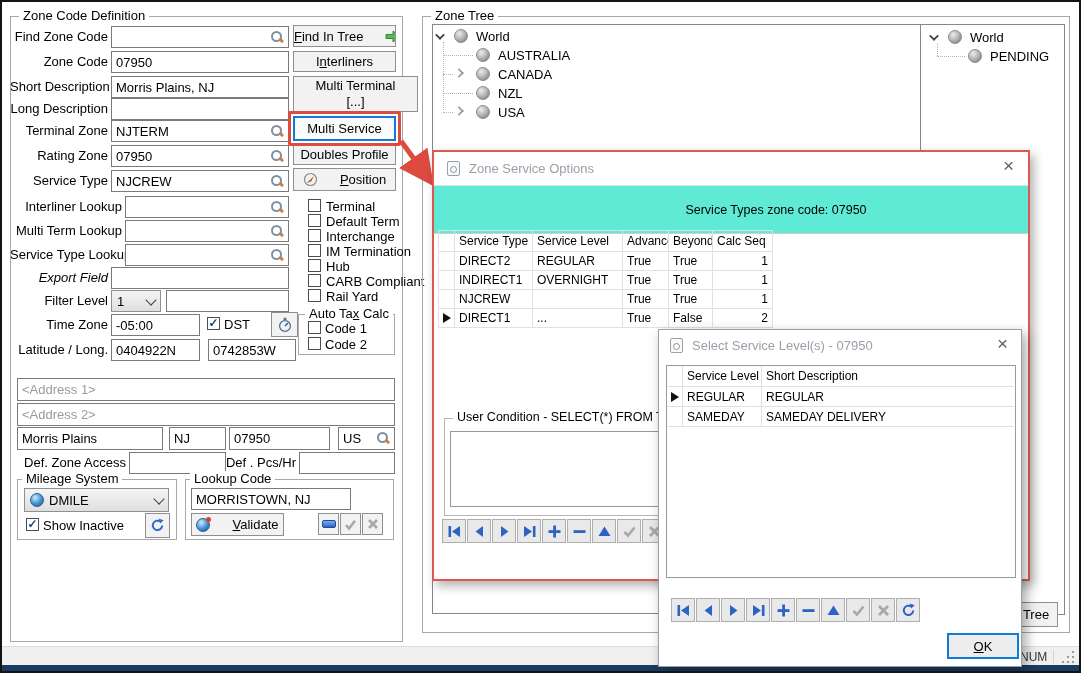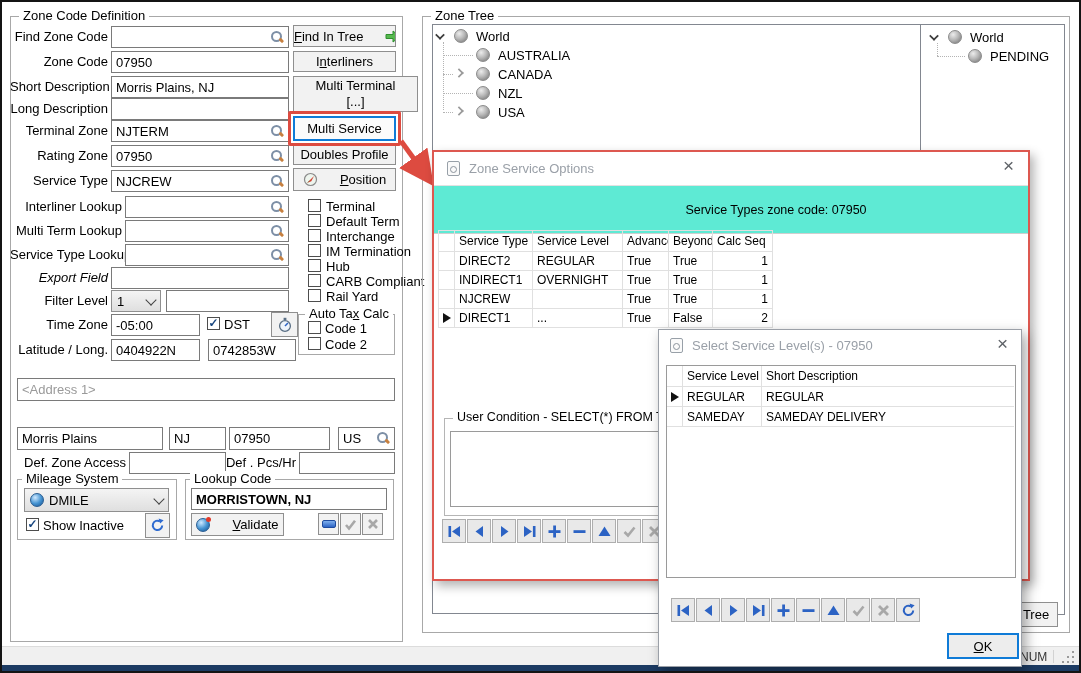--- a/index.html
+++ b/index.html
@@ -144,20 +144,23 @@
   <div class="inp" style="left:109px;top:337px;width:89px;">
       <span>0404922N</span>
     </div>
   <div class="inp" style="left:206px;top:337px;width:88px;">
       <span>0742853W</span>
     </div>
 
   <div class="inp" style="left:15px;top:376px;width:378px;height:23px;">
       <span class="ph">&lt;Address 1&gt;</span>
     </div>
+  <div class="inp" style="left:15px;top:401px;width:378px;height:23px;">
+      <span class="ph">&lt;Address 2&gt;</span>
+    </div>
   <div class="inp" style="left:15px;top:425px;width:146px;height:23px;">
       <span>Morris Plains</span>
     </div>
   <div class="inp" style="left:167px;top:425px;width:57px;height:23px;">
       <span>NJ</span>
     </div>
   <div class="inp" style="left:227px;top:425px;width:101px;height:23px;">
       <span>07950</span>
     </div>
   <div class="inp" style="left:336px;top:425px;width:57px;height:23px;">
@@ -187,21 +190,21 @@
   <div class="btn" style="left:143px;top:511px;width:25px;height:25px;">
     <svg width="15" height="15">
         <path d="M12.2 7.5 A4.7 4.7 0 1 1 10 3.4" fill="none" stroke="#2f6bd0" stroke-width="2"></path>
         <polygon points="8.6,0.6 13.6,2.2 10.2,5.4" fill="#2f6bd0"></polygon>
       </svg>
   </div>
 
   <div class="grp" style="left:183px;top:477px;width:209px;height:61px;">
     <span class="glab" style="left:4px;">Lookup Code</span>
   </div>
-  <div class="inp" style="left:189px;top:486px;width:196px;font-weight:bold;">
+  <div class="inp" style="left:189px;top:486px;width:160px;">
       <span>MORRISTOWN, NJ</span>
     </div>
   <div class="btn" style="left:189px;top:511px;width:93px;height:23px;">
     <span class="globe red-dot"></span>
     <span><u>V</u>alidate</span>
   </div>
   <div class="btn" style="left:316px;top:511px;width:21px;height:22px;">
       <span class="smicon"></span>
     </div>
   <div class="btn" style="left:338px;top:511px;width:21px;height:22px;">

